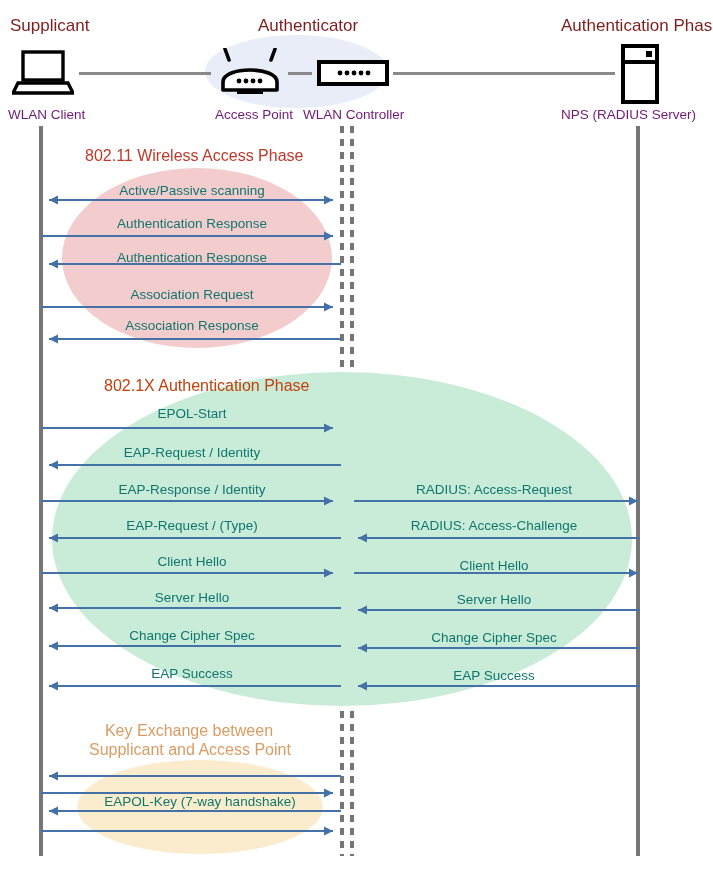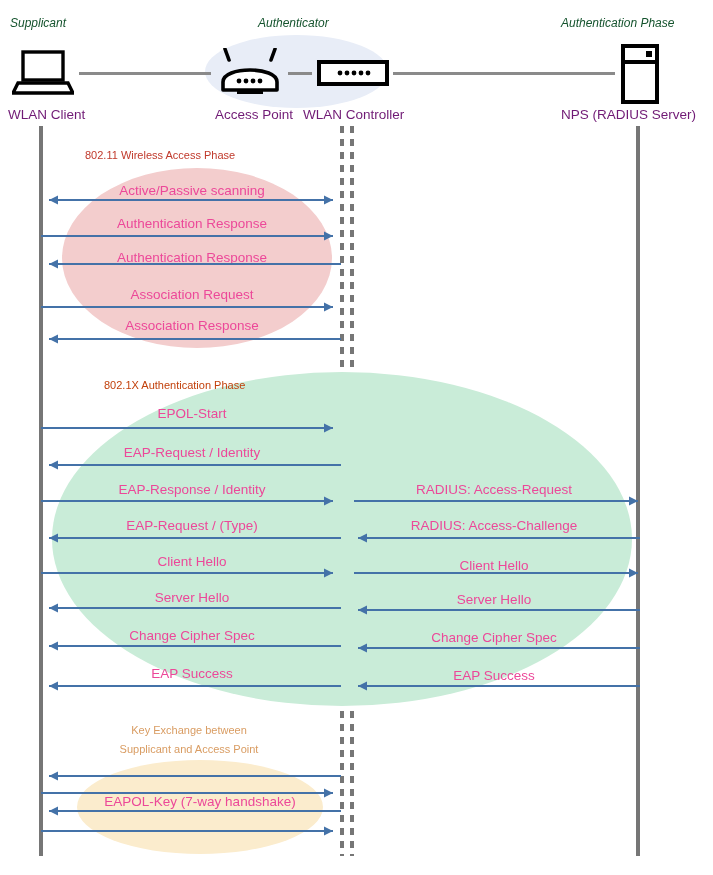--- a/index.html
+++ b/index.html
@@ -15,25 +15,24 @@
     position: relative;
     width: 713px;
     height: 875px;
     background: #ffffff;
     overflow: hidden;
   }
 
   
   .actor-title {
     position: absolute;
-    font-size: 12px;
-    color: #14532d;
+    font-size: 17px;
+    color: #7f1d1d;
     white-space: nowrap;
     letter-spacing: 0px;
-    font-style: italic;
   }
   .actor-caption {
     position: absolute;
     font-size: 13.5px;
     color: #701a75;
     white-space: nowrap;
   }
   .auth-blob {
     position: absolute;
     left: 205px;
@@ -69,31 +68,31 @@
 
   
   .blob { position: absolute; border-radius: 50%; }
   .blob-wireless { background: #f3cdcd; }
   .blob-dot1x    { background: #c9ecd8; }
   .blob-key      { background: #fbeccd; }
 
   
   .phase-title {
     position: absolute;
-    font-size: 11px;
+    font-size: 16px;
     white-space: nowrap;
     text-align: center;
     line-height: 19px;
   }
 
   
   .msg-label {
     position: absolute;
     font-size: 13.5px;
-    color: #ec4899;
+    color: #0f766e;
     white-space: nowrap;
     text-align: center;
     transform: translateX(-50%);
   }
   .arrow-svg { position: absolute; overflow: visible; }
 </style>
 </head>
 <body>
 
 <div id="canvas">

